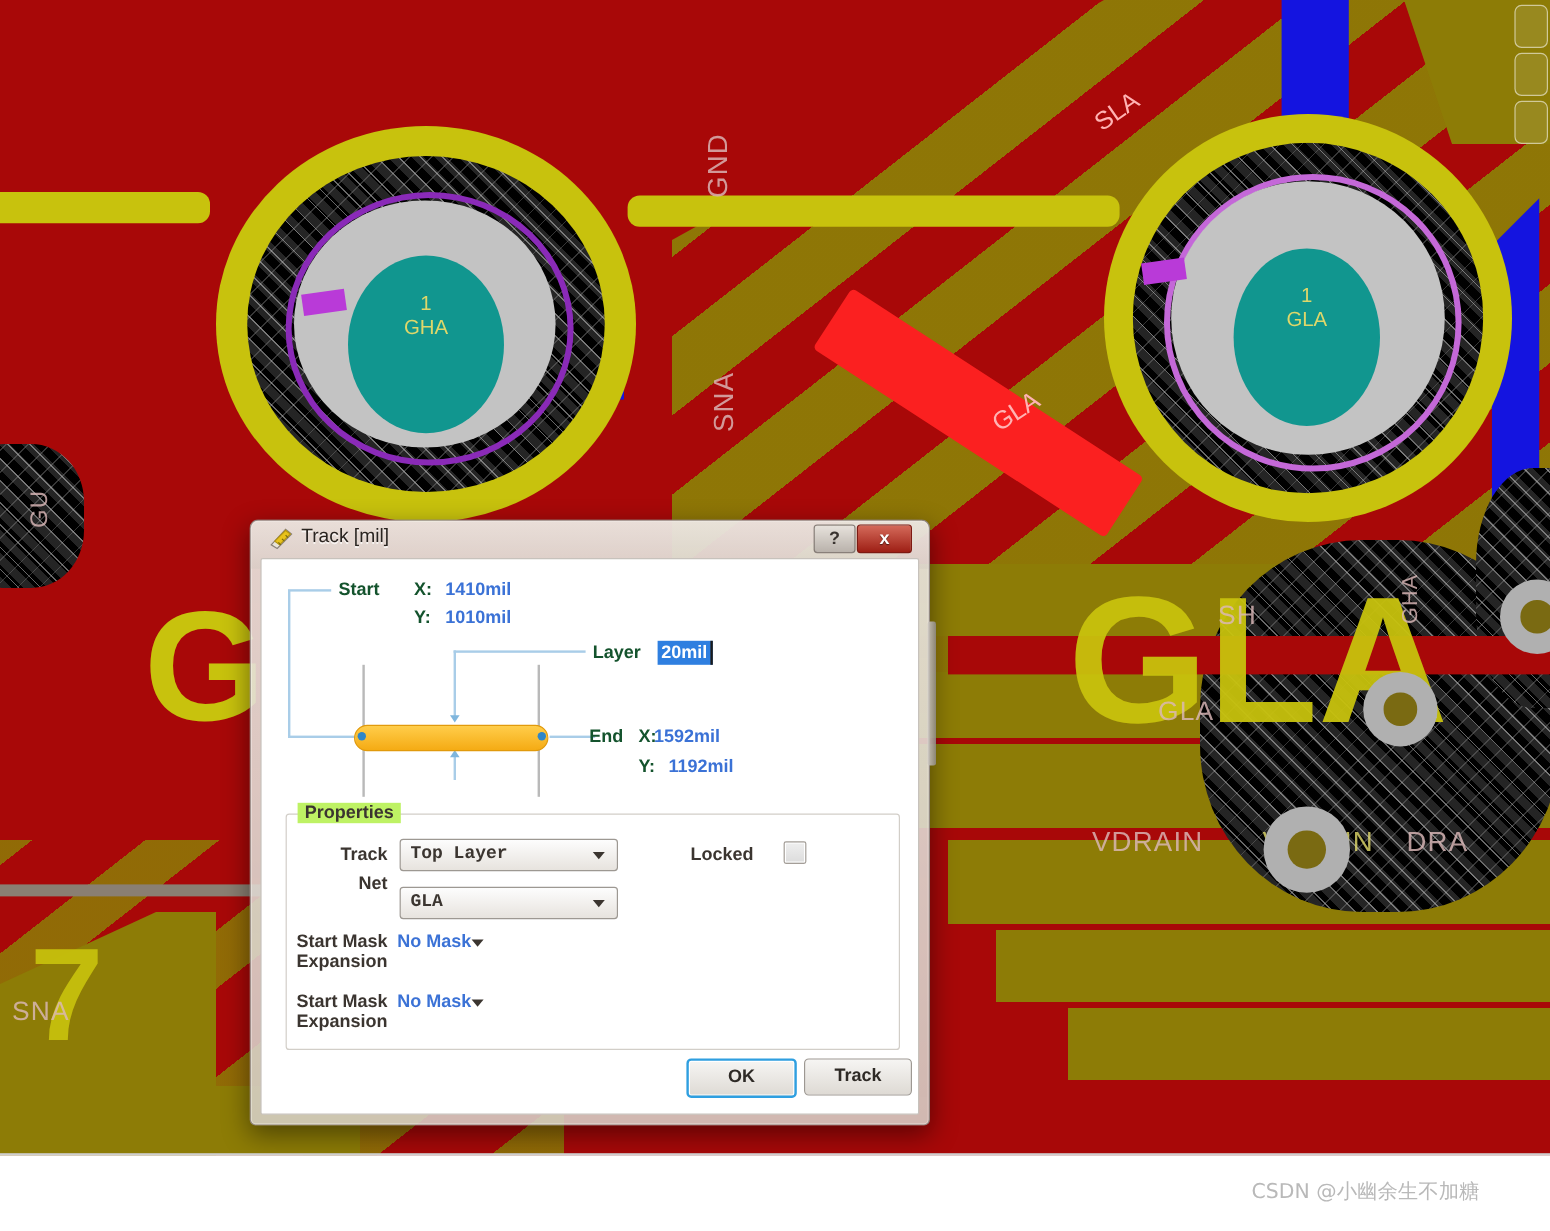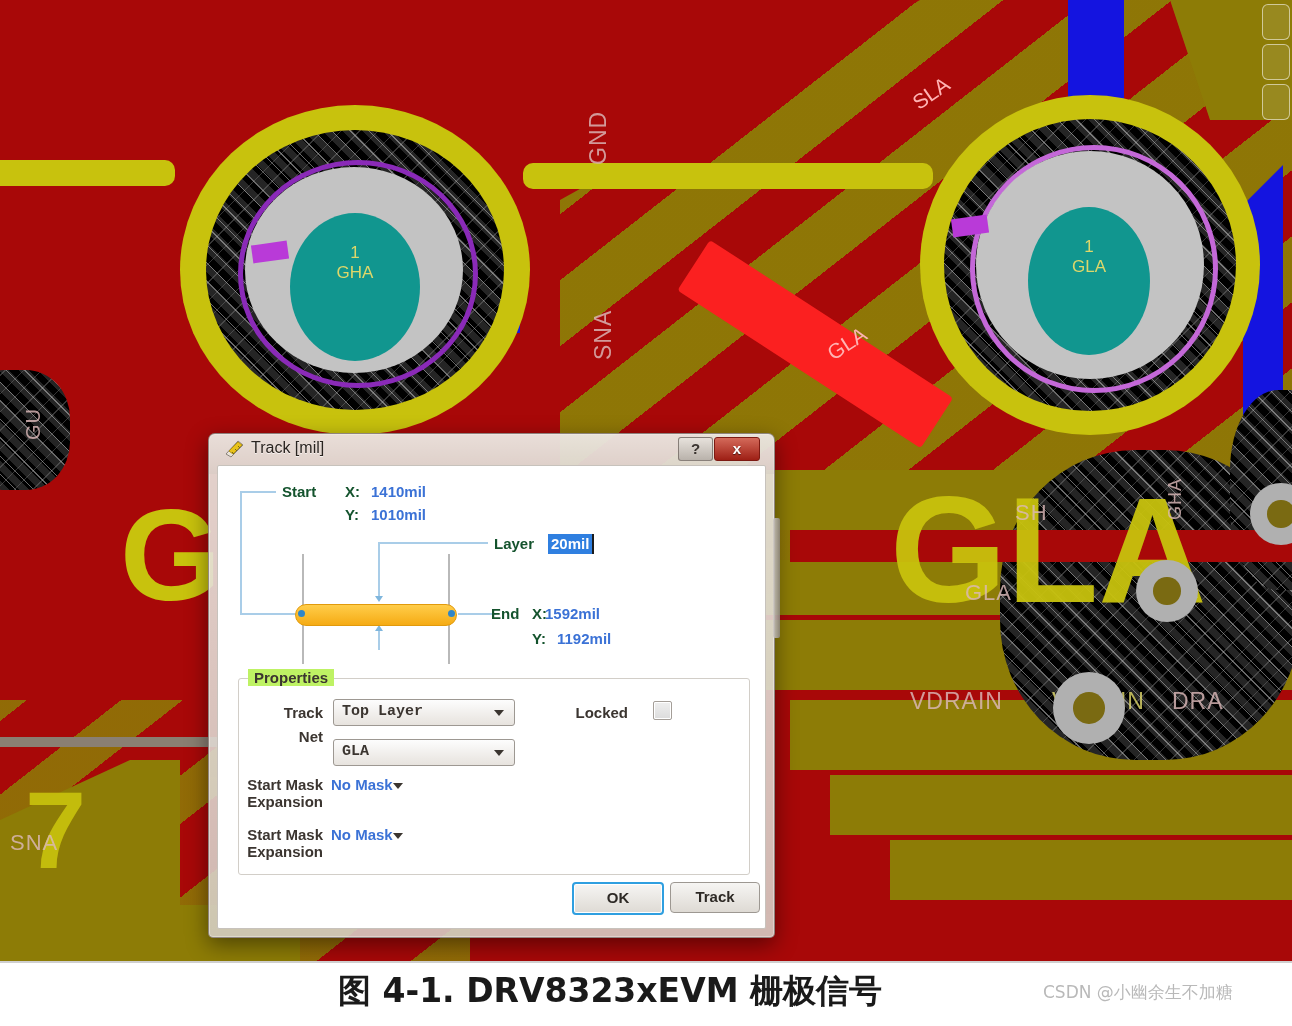--- a/index.html
+++ b/index.html
@@ -335,16 +335,15 @@
       <span class="linkval" style="left:113px;top:360px;">No Mask</span>
       <span class="caret" style="left:175px;top:367px;"></span>
 
       <div class="dbtn" id="btn-ok">OK</div>
       <div class="dbtn" id="btn-cancel">Track</div>
     </div>
   </div>
 
   <div id="bottomrule"></div>
   <div id="caption-area">
-    <div id="caption">图 4-1. DRV8323xEVM 栅极信号</div>
     <div id="watermark">CSDN @小幽余生不加糖</div>
   </div>
 </div>
 
 </body></html>

